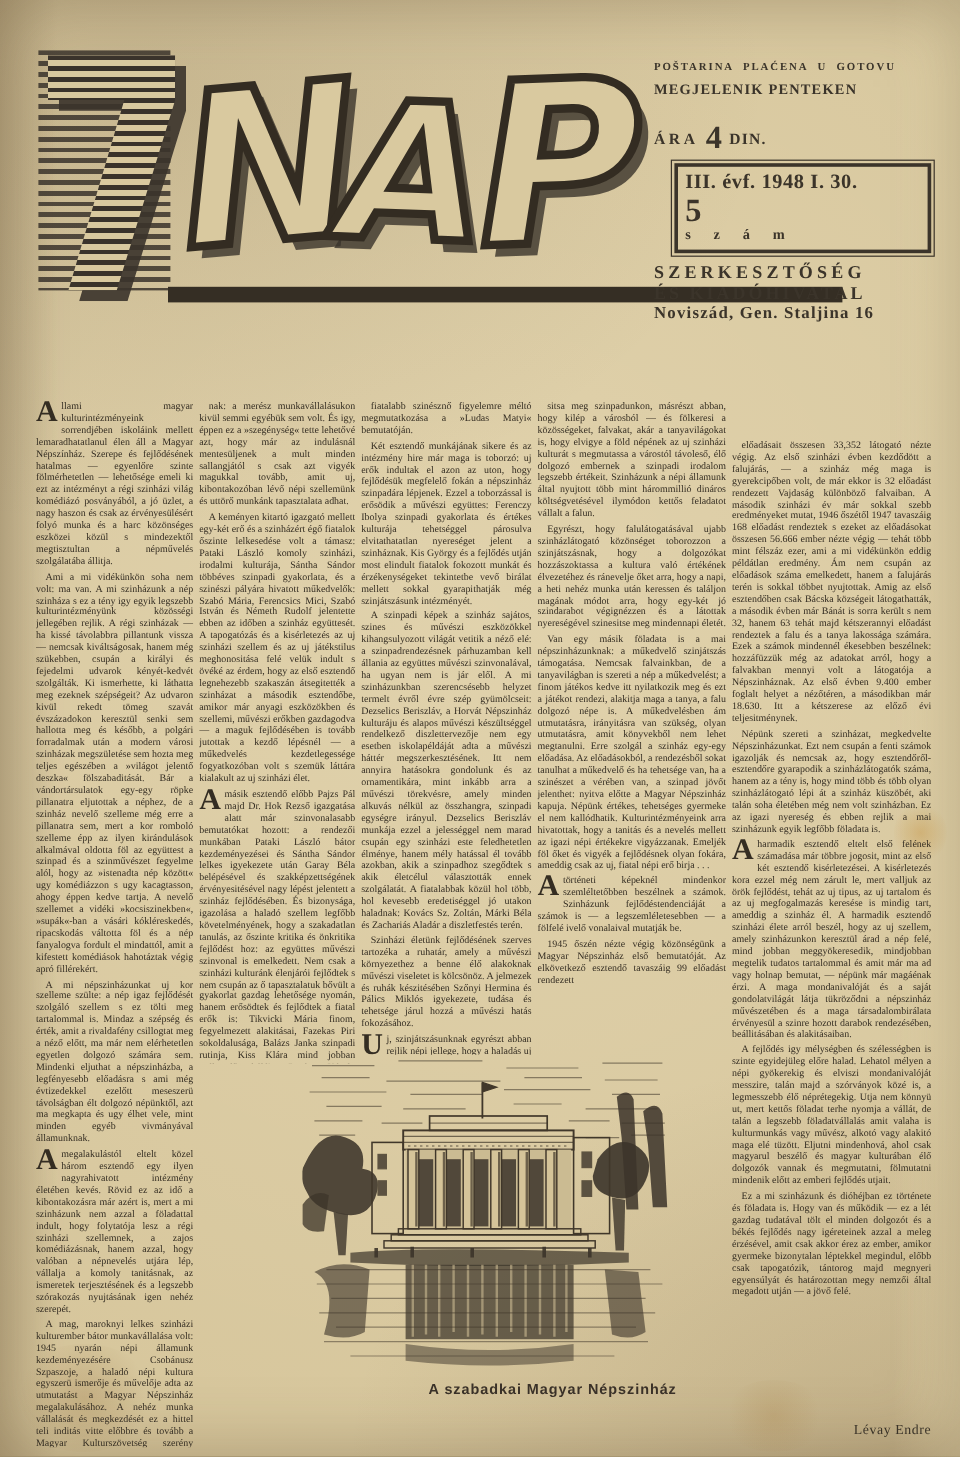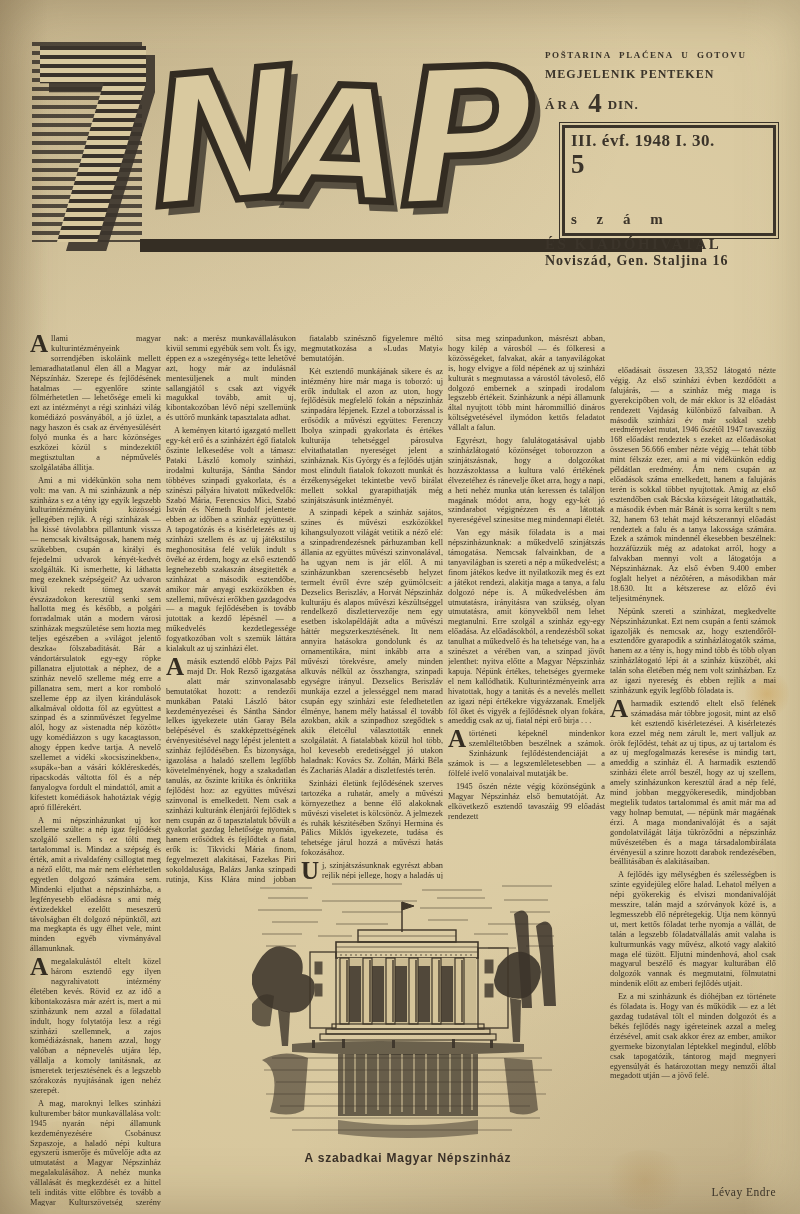--- a/index.html
+++ b/index.html
@@ -40,31 +40,31 @@
   }
   .nap-n{left:150px;top:50px;font-size:178px;transform:rotate(-5deg);}
   .nap-a{left:283px;top:66px;font-size:158px;transform:rotate(2deg);}
   .nap-p{left:398px;top:44px;font-size:188px;transform:rotate(-2deg);}
   .black-bar{position:absolute;left:140px;top:239px;width:562px;height:13px;background:#352e24;}
 
   
   .hdr{position:absolute;left:545px;top:50px;width:248px;color:#3b342a;}
   .hdr .postage{font-size:9px;font-weight:bold;letter-spacing:1.6px;word-spacing:4px;}
   .hdr .freq{font-size:12px;font-weight:bold;letter-spacing:1px;margin-top:7px;}
-  .hdr .price{margin-top:6px;font-weight:bold;}
+  .hdr .price{margin-top:17px;font-weight:bold;}
   .hdr .price .pfx{font-size:13px;letter-spacing:3px;vertical-align:3px;}
   .hdr .price .val{font-size:27px;letter-spacing:0;margin:0 2px;}
   .hdr .price .sfx{font-size:13px;letter-spacing:1px;vertical-align:3px;}
   .issue-box{
     margin:6px auto 0;width:196px;border:3px solid #3b342a;outline:1px solid #3b342a;outline-offset:2px;
     padding:3px 6px 5px;font-weight:bold;
   }
   .issue-box .l1{font-size:17px;letter-spacing:.5px;}
   .issue-box .l2{font-size:27px;line-height:26px;}
-  .issue-box .l3{font-size:15px;letter-spacing:8px;margin-top:34px;}
+  .issue-box .l3{font-size:12px;letter-spacing:8px;}
   .hdr .ed1{margin-top:9px;font-size:15px;font-weight:bold;letter-spacing:3.5px;}
   .hdr .ed2{font-size:15px;font-weight:bold;letter-spacing:2.5px;}
   .hdr .ed3{font-size:14px;font-weight:bold;letter-spacing:1px;}
 
   
   .headline{
     position:absolute;left:40px;top:256px;width:710px;text-align:center;
     font-size:46px;font-weight:bold;letter-spacing:8px;word-spacing:18px;color:#3a3328;
     text-shadow:0 0 1px rgba(58,51,40,.6);
   }
@@ -88,21 +88,21 @@
   }
   .signature{
     position:absolute;left:596px;top:852px;width:150px;text-align:right;
     font-size:11.5px;font-weight:normal;letter-spacing:.5px;color:#3a3328;
   }
 
   
   .figure{position:absolute;left:222px;top:540px;width:312px;height:332px;}
   .figure svg{display:block;}
   .caption{
-    margin-top:5px;text-align:center;font-family:"Liberation Sans","DejaVu Sans",sans-serif;
+    margin-top:5px;text-align:right;font-family:"Liberation Sans","DejaVu Sans",sans-serif;
     font-size:12px;font-weight:bold;letter-spacing:.8px;color:#3a3128;
   }
 </style>
 </head>
 <body>
 
 <div id="page">
 
   <div class="stain stain1"></div>
   <div class="stain stain2"></div>
@@ -122,20 +122,21 @@
     <div class="price">
       <span class="pfx">ÁRA</span>
       <span class="val">4</span>
       <span class="sfx">DIN.</span>
     </div>
     <div class="issue-box">
       <div class="l1">III. évf. 1948 I. 30.</div>
       <div class="l2">5</div>
       <div class="l3">s z á m</div>
     </div>
+    <div class="ed1">SZERKESZTŐSÉG</div>
     <div class="ed2">ÉS KIADÓHIVATAL</div>
     <div class="ed3">Noviszád, Gen. Staljina 16</div>
   </div>
 
 
   <div class="body">
     <div class="col c1">
         <p class="para has-drop"><span class="dropcap">Á</span>llami magyar kulturintézményeink sorrendjében iskoláink mellett lemaradhatatlanul élen áll a Magyar Népszínház. Szerepe és fejlődésének hatalmas — egyenlőre szinte fölmérhetetlen — lehetősége emeli ki ezt az intézményt a régi szinházi világ komédiázó posványából, a jó üzlet, a nagy haszon és csak az érvényesülésért folyó munka és a harc közönséges eszközei közül s mindezektől megtisztultan a népművelés szolgálatába állitja.</p>
         <p class="para">Ami a mi vidékünkön soha nem volt: ma van. A mi szinházunk a nép szinháza s ez a tény igy egyik legszebb kulturintézményünk közösségi jellegében rejlik. A régi szinházak — ha kissé távolabbra pillantunk vissza — nemcsak kiváltságosak, hanem még szükebben, csupán a királyi és fejedelmi udvarok kényét-kedvét szolgálták. Ki ismerhette, ki láthatta meg ezeknek szépségeit? Az udvaron kivül rekedt tömeg szavát évszázadokon keresztül senki sem hallotta meg és később, a polgári forradalmak után a modern városi szinházak megszületése sem hozta meg teljes egészében a »világot jelentő deszka« fölszabaditását. Bár a vándortársulatok egy-egy röpke pillanatra eljutottak a néphez, de a szinház nevelő szelleme még erre a pillanatra sem, mert a kor romboló szelleme épp az ilyen kirándulások alkalmával oldotta föl az együttest a szinpad és a szinművészet fegyelme alól, hogy az »istenadta nép között« ugy komédiázzon s ugy kacagtasson, ahogy éppen kedve tartja. A nevelő szellemet a vidéki »kocsiszinekben«, »supák«-ban a vásári kókléreskedés, ripacskodás váltotta föl és a nép fanyalogva fordult el mindattól, amit a kifestett komédiások hahotáztak végig apró fillérekért.</p>
         <p class="para">A mi népszinházunkat uj kor szelleme szülte: a nép igaz fejlődését szolgáló szellem s ez tölti meg tartalommal is. Mindaz a szépség és érték, amit a rivaldafény csillogtat meg a néző előtt, ma már nem elérhetetlen egyetlen dolgozó számára sem. Mindenki eljuthat a népszinházba, a legfényesebb előadásra s ami még évtizedekkel ezelőtt meseszerü távolságban élt dolgozó népünktől, azt ma megkapta és ugy élhet vele, mint minden egyéb vivmányával államunknak.</p>

